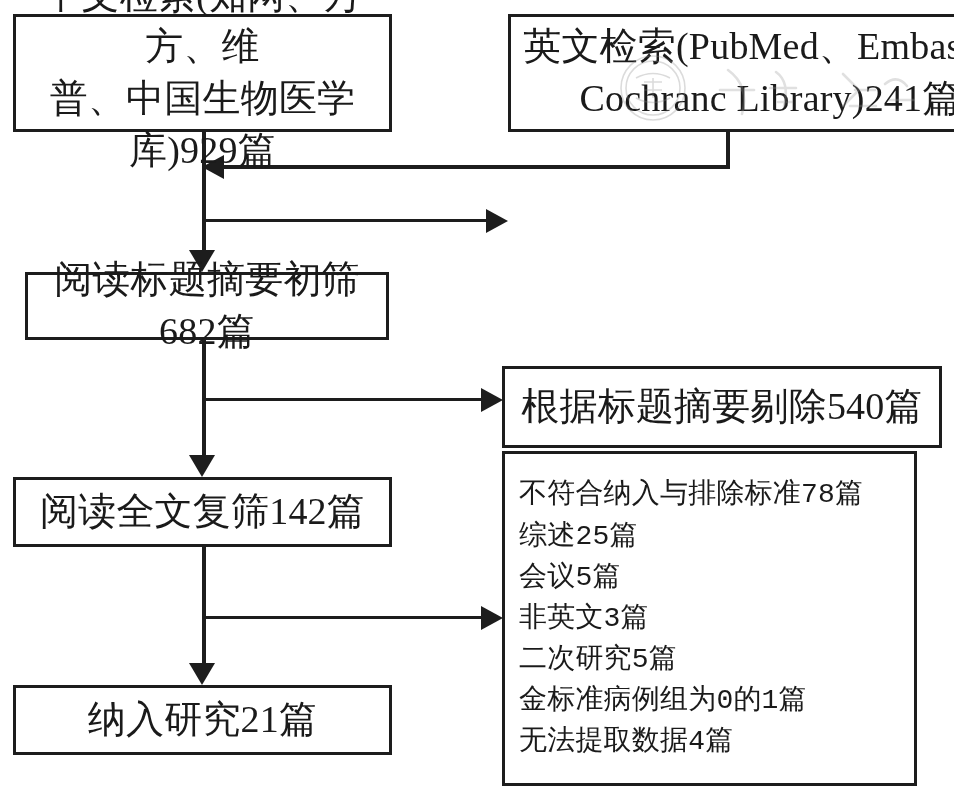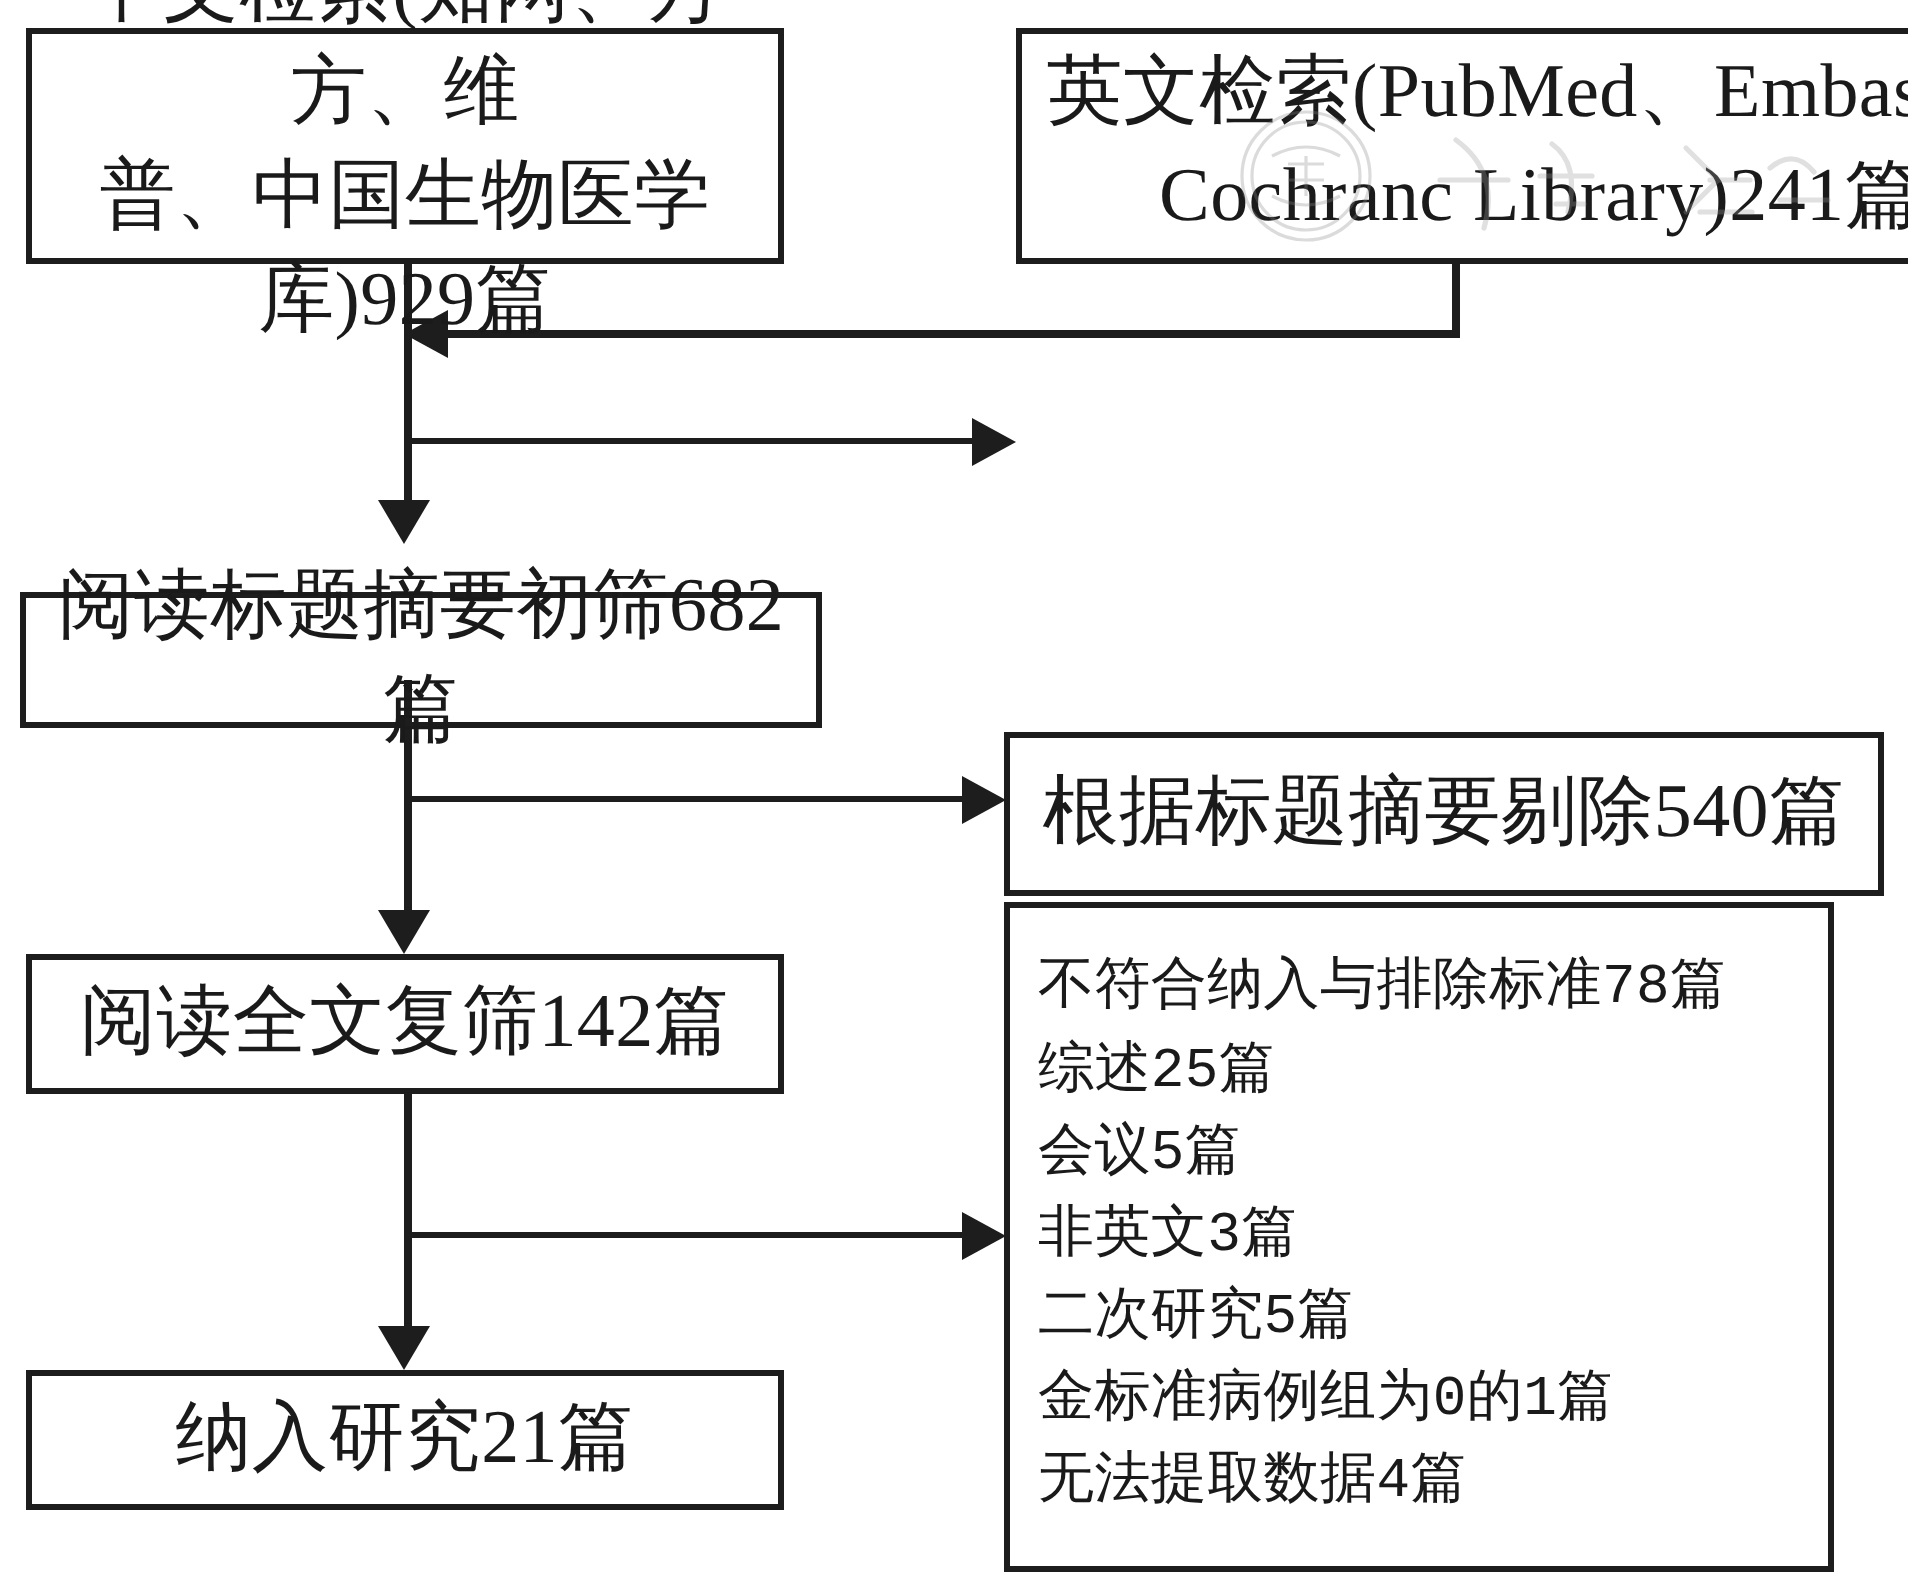--- a/index.html
+++ b/index.html
@@ -55,21 +55,21 @@
   #node-cn-search  { left: 13px;  top: 14px;  width: 379px; height: 118px; }
   #node-en-search  { left: 508px; top: 14px;  width: 524px; height: 118px; }
 
   
   #node-dedup      { left: 508px; top: 186px; width: 434px; height: 72px; }
   #node-excl-title { left: 502px; top: 366px; width: 440px; height: 82px; }
   #node-excl-full  { left: 502px; top: 451px; width: 415px; height: 335px;
                      font-size: 28px; line-height: 1.47; font-family: Liberation Mono, monospace; }
 
   
-  #node-screen1    { left: 10px;  top: 272px; width: 401px; height: 68px; margin-top: 24px; }
+  #node-screen1    { left: 25px;  top: 272px; width: 364px; height: 68px; }
   #node-screen2    { left: 13px;  top: 477px; width: 379px; height: 70px; }
   #node-included   { left: 13px;  top: 685px; width: 379px; height: 70px; }
 
   
   .ln {
     position: absolute;
     background: #1d1d1d;
     z-index: 2;
   }
   .ln.v { width: 4px; }

